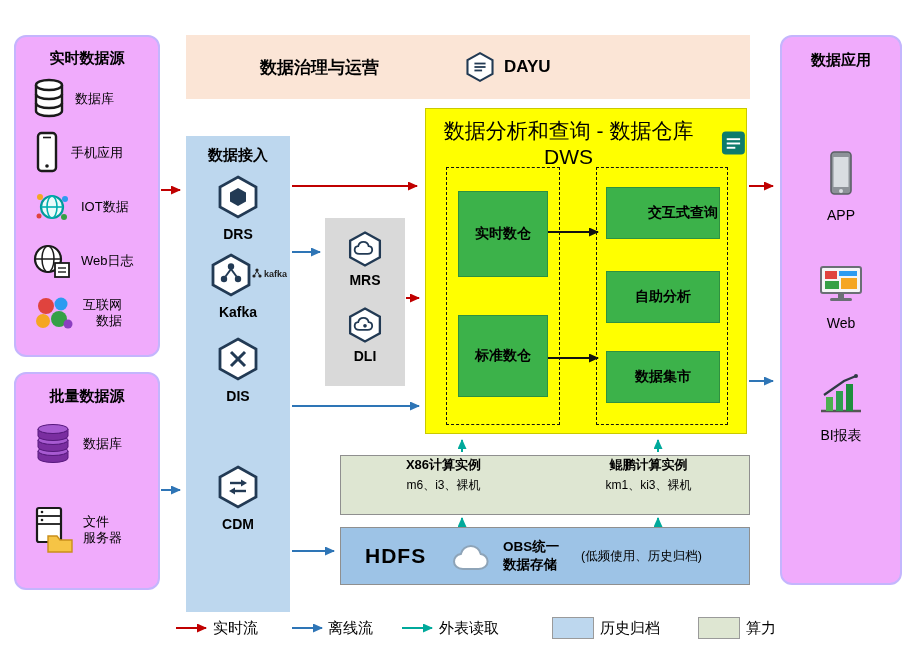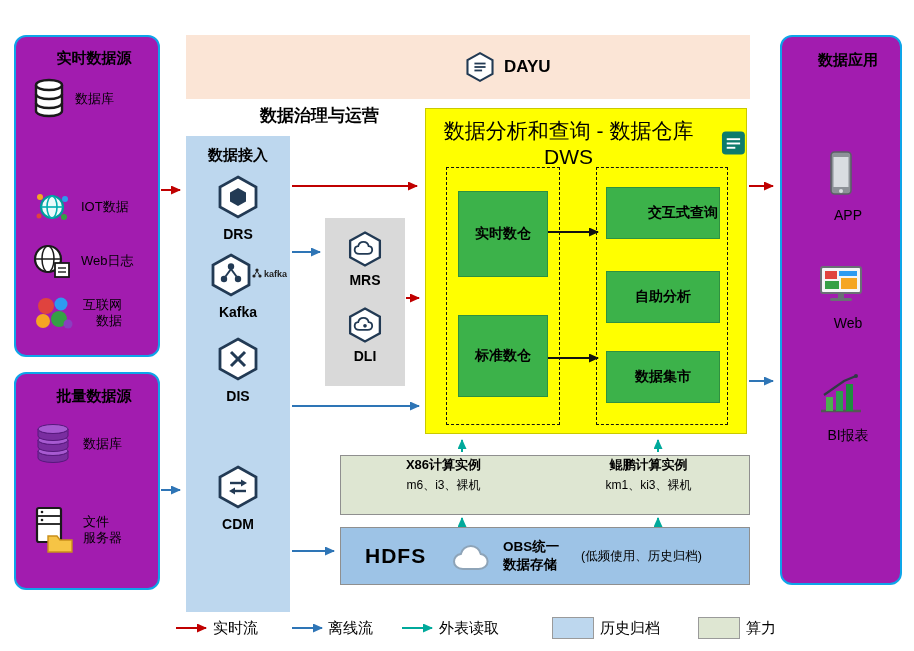--- a/index.html
+++ b/index.html
@@ -1,38 +1,38 @@
 <!DOCTYPE html>
 <html><head>
 <meta charset="utf-8">
 <style>
   * { margin:0; padding:0; box-sizing:border-box; }
   html,body { width:914px; height:651px; }
   body { font-family:"Liberation Sans","DejaVu Sans",sans-serif; background:#fff; color:#000; }
   .canvas { position:relative; width:914px; height:651px; background:#fff; overflow:hidden; }
 
-  .panel { position:absolute; background:#a21caf; border:2px solid #0ea5e9; border-radius:12px;padding-left:7px; }
+  .panel { position:absolute; background:#f0abfc; border:2px solid #c4b5fd; border-radius:12px; }
   .panel-title { position:absolute; width:100%; text-align:center; font-weight:bold; font-size:15px; }
 
   .src-item { position:absolute; left:10px; right:4px; display:flex; align-items:center; gap:7px; padding-left:4px; }
   .src-label { font-size:13px; line-height:1.25; white-space:pre-line; }
 
   .flat { position:absolute; }
   .ing-panel { background:#bdd7ee;margin-top:24px; }
   .proc-panel { background:#d9d9d9; }
   .dws-panel { background:#ffff00; border:1px solid #c9c900; }
   .compute-panel { background:#dee6d2; border:1px solid #8f8f8f; }
   .storage-panel { background:#9dc3e6; border:1px solid #8f8f8f; }
   .banner { background:#fbe5d6; }
 
   .ing-icon { position:absolute; left:50%; transform:translateX(-50%); }
   .ing-label { position:absolute; width:100%; text-align:center; font-weight:bold; font-size:14px; }
   .kafka-mini { position:absolute; display:flex; align-items:center; gap:2px; font-size:9px; font-weight:bold; color:#222; }
 
-  .banner-title { position:absolute; left:74px; top:50%; transform:translateY(-50%); font-size:17px; font-weight:bold;margin-top:48px; }
+  .banner-title { position:absolute; left:74px; top:50%; transform:translateY(-50%); font-size:17px; font-weight:bold; }
   .dayu { position:absolute; left:278px; top:50%; transform:translateY(-50%); display:flex; align-items:center; gap:8px; }
   .dayu-text { font-size:17px; font-weight:bold; }
 
   .dws-title-row { position:absolute; top:8px; left:0; width:100%; display:flex; align-items:center; justify-content:center; gap:10px; }
   .dws-title { font-size:21px; font-weight:normal;text-align:center; }
   .dashed-box { position:absolute; border:1.5px dashed #111; }
   .green-box { position:absolute; background:#3cb24a; border:1px solid #2f9140; display:flex; align-items:center; justify-content:center; font-weight:bold; font-size:14px; color:#000; }
 
   .compute-col { position:absolute; top:0; height:100%; display:flex; flex-direction:column; align-items:center; gap:3px; }
   .compute-title { font-size:13px; font-weight:bold; }
@@ -72,20 +72,28 @@
 
   <div class="panel" style="left:14px; top:35px; width:146px; height:322px;">
     <div class="panel-title" style="top:12px;">实时数据源</div>
     <div class="src-item" style="top:36px; height:52px;">
       <svg width="38" height="44" viewBox="0 0 38 44">
         <path d="M6,8 V34 a13,5 0 0 0 26,0 V8" fill="#fff" stroke="#1a1a1a" stroke-width="2.4"></path>
         <path d="M6,17 a13,5 0 0 0 26,0 M6,26 a13,5 0 0 0 26,0" fill="none" stroke="#1a1a1a" stroke-width="2.4"></path>
         <ellipse cx="19" cy="8" rx="13" ry="5" fill="#fff" stroke="#1a1a1a" stroke-width="2.4"></ellipse>
       </svg>
       <span class="src-label">数据库</span>
+    </div>
+    <div class="src-item" style="top:90px; height:52px;">
+      <svg width="34" height="46" viewBox="0 0 34 46">
+        <rect x="8" y="3" width="18" height="38" rx="3.5" fill="#fff" stroke="#1a1a1a" stroke-width="2.4"></rect>
+        <line x1="13" y1="7.5" x2="21" y2="7.5" stroke="#1a1a1a" stroke-width="1.6"></line>
+        <circle cx="17" cy="36" r="1.8" fill="#1a1a1a"></circle>
+      </svg>
+      <span class="src-label">手机应用</span>
     </div>
     <div class="src-item" style="top:144px; height:52px;">
       <svg width="44" height="40" viewBox="0 0 44 40">
         <circle cx="22" cy="20" r="11" fill="#eafafa" stroke="#009b9b" stroke-width="2.2"></circle>
         <ellipse cx="22" cy="20" rx="5" ry="11" fill="none" stroke="#00b0b0" stroke-width="1.6"></ellipse>
         <line x1="11" y1="20" x2="33" y2="20" stroke="#00b0b0" stroke-width="1.6"></line>
         <circle cx="10" cy="10" r="3" fill="#f5a623"></circle>
         <circle cx="35" cy="12" r="3" fill="#2d9bf0"></circle>
         <circle cx="34" cy="30" r="3" fill="#35a045"></circle>
         <circle cx="9" cy="29" r="2.5" fill="#e0433e"></circle>

